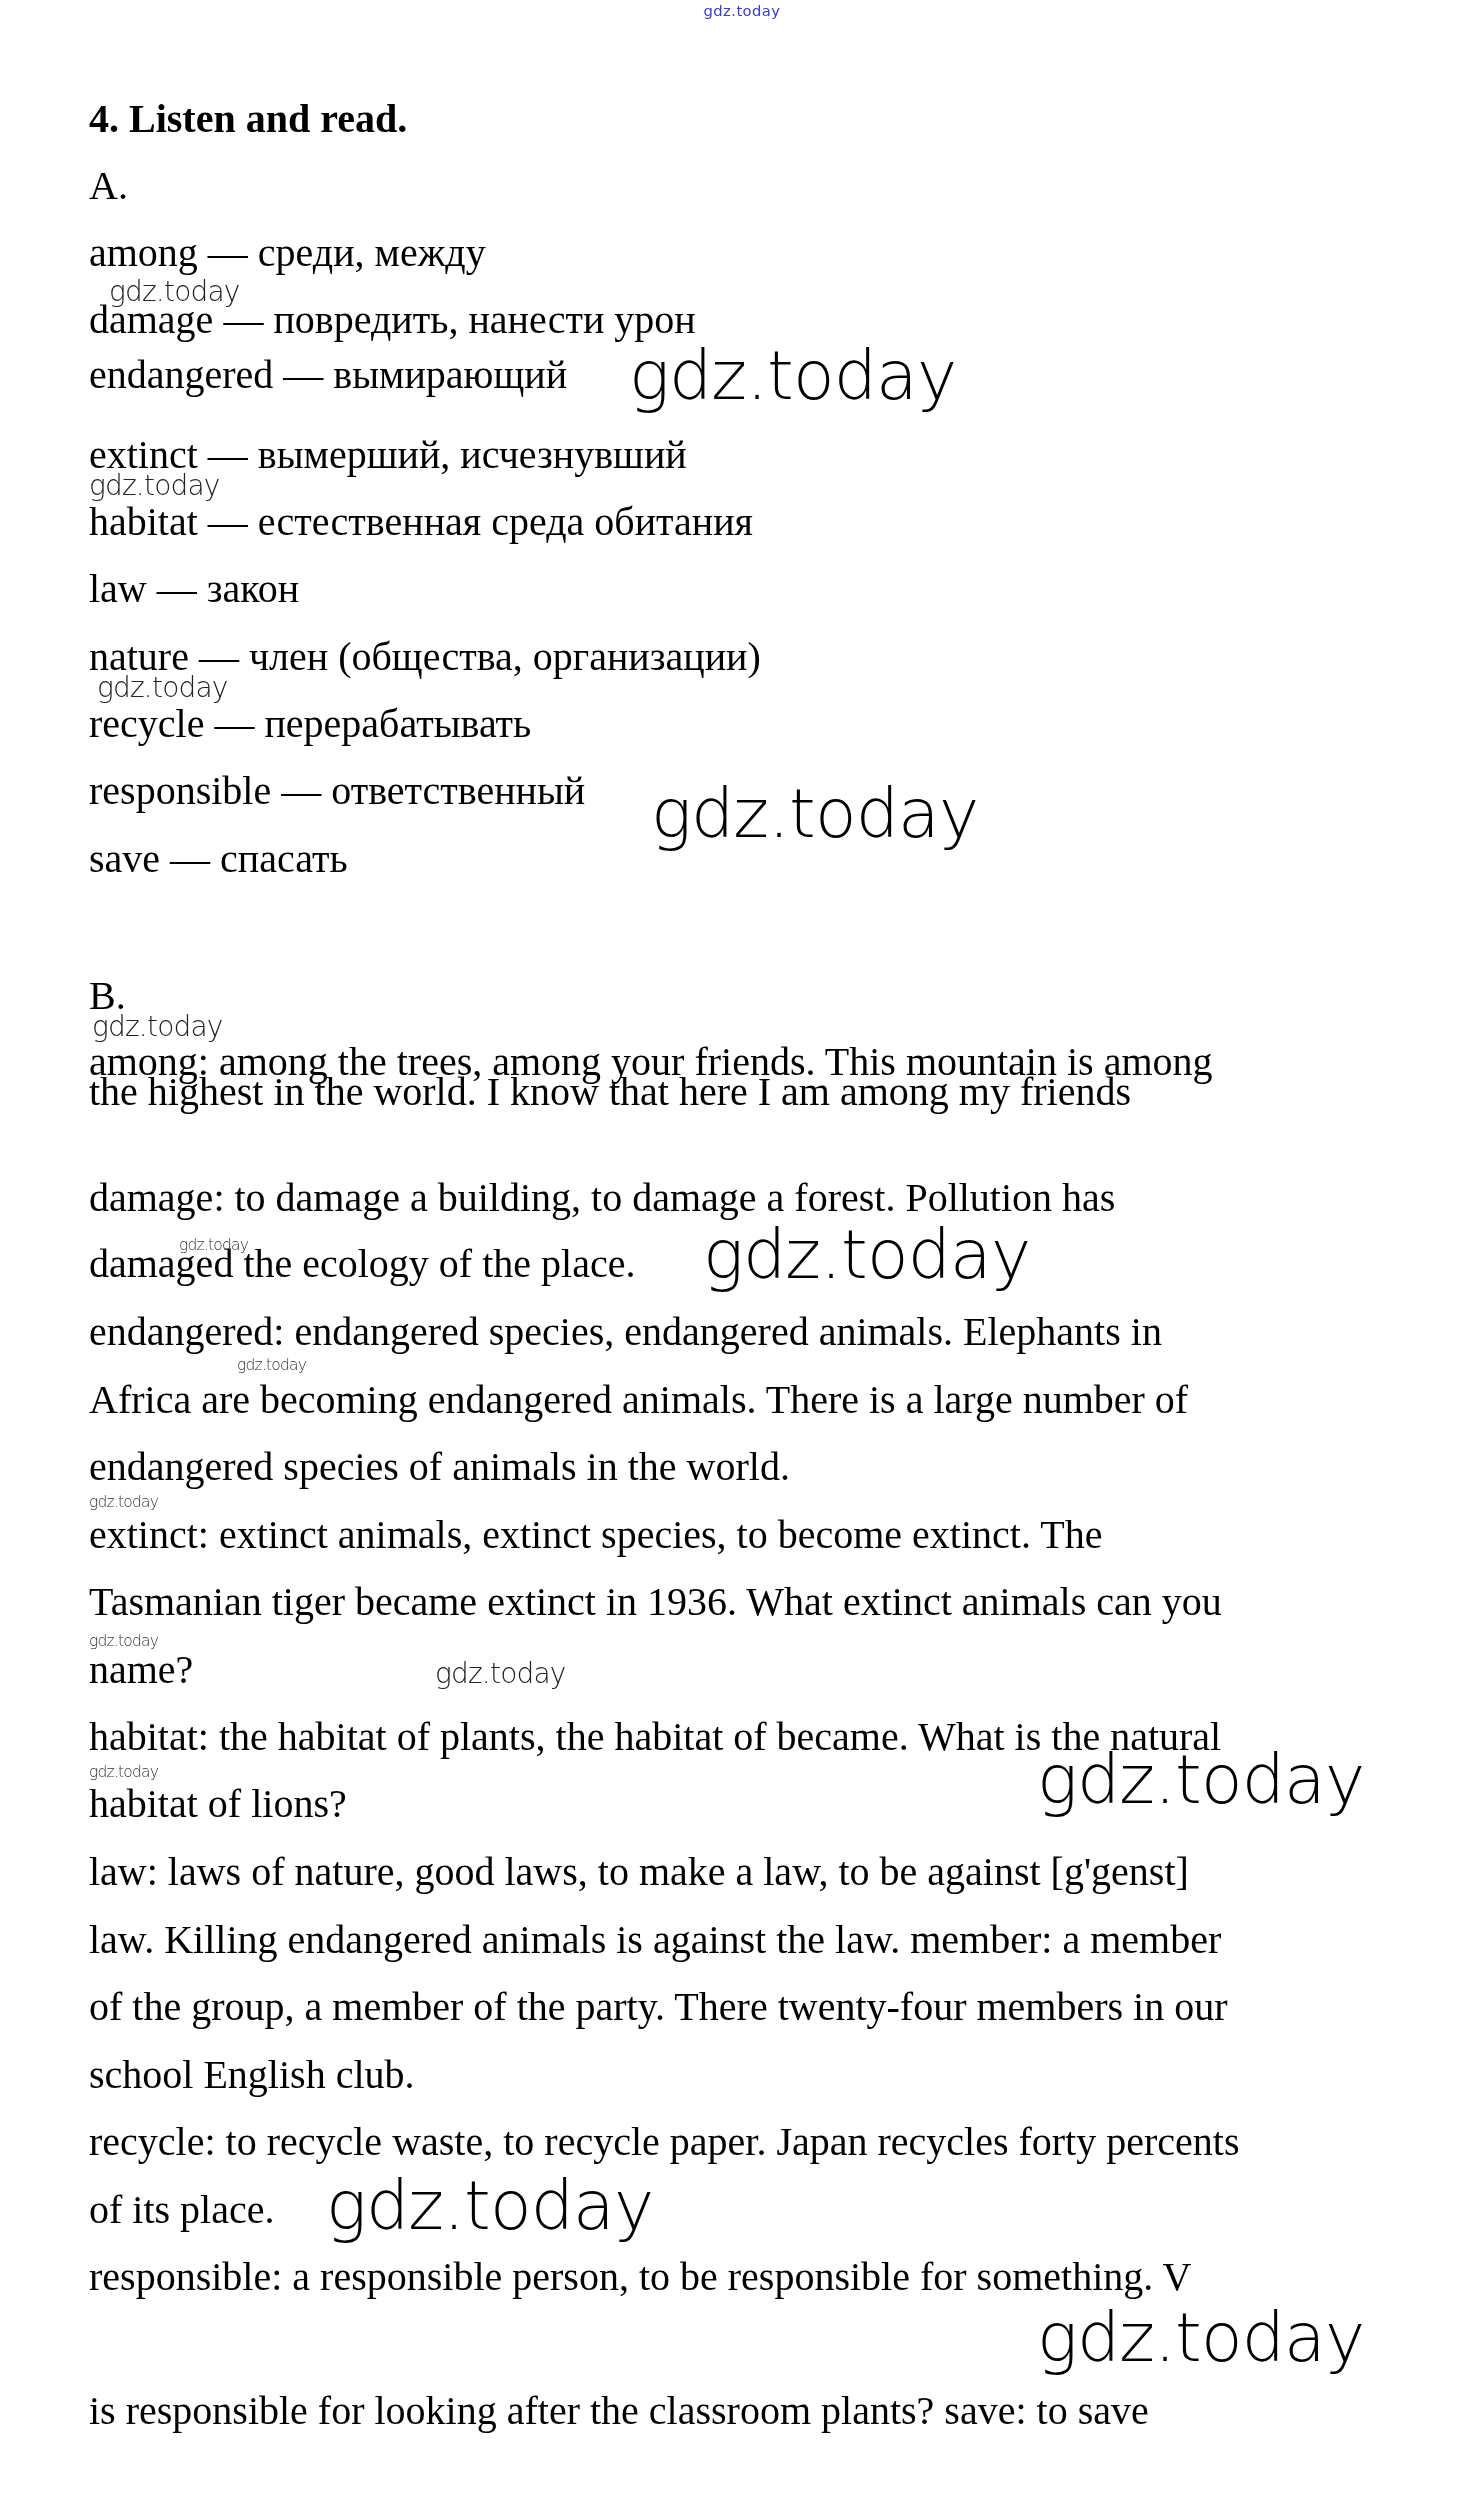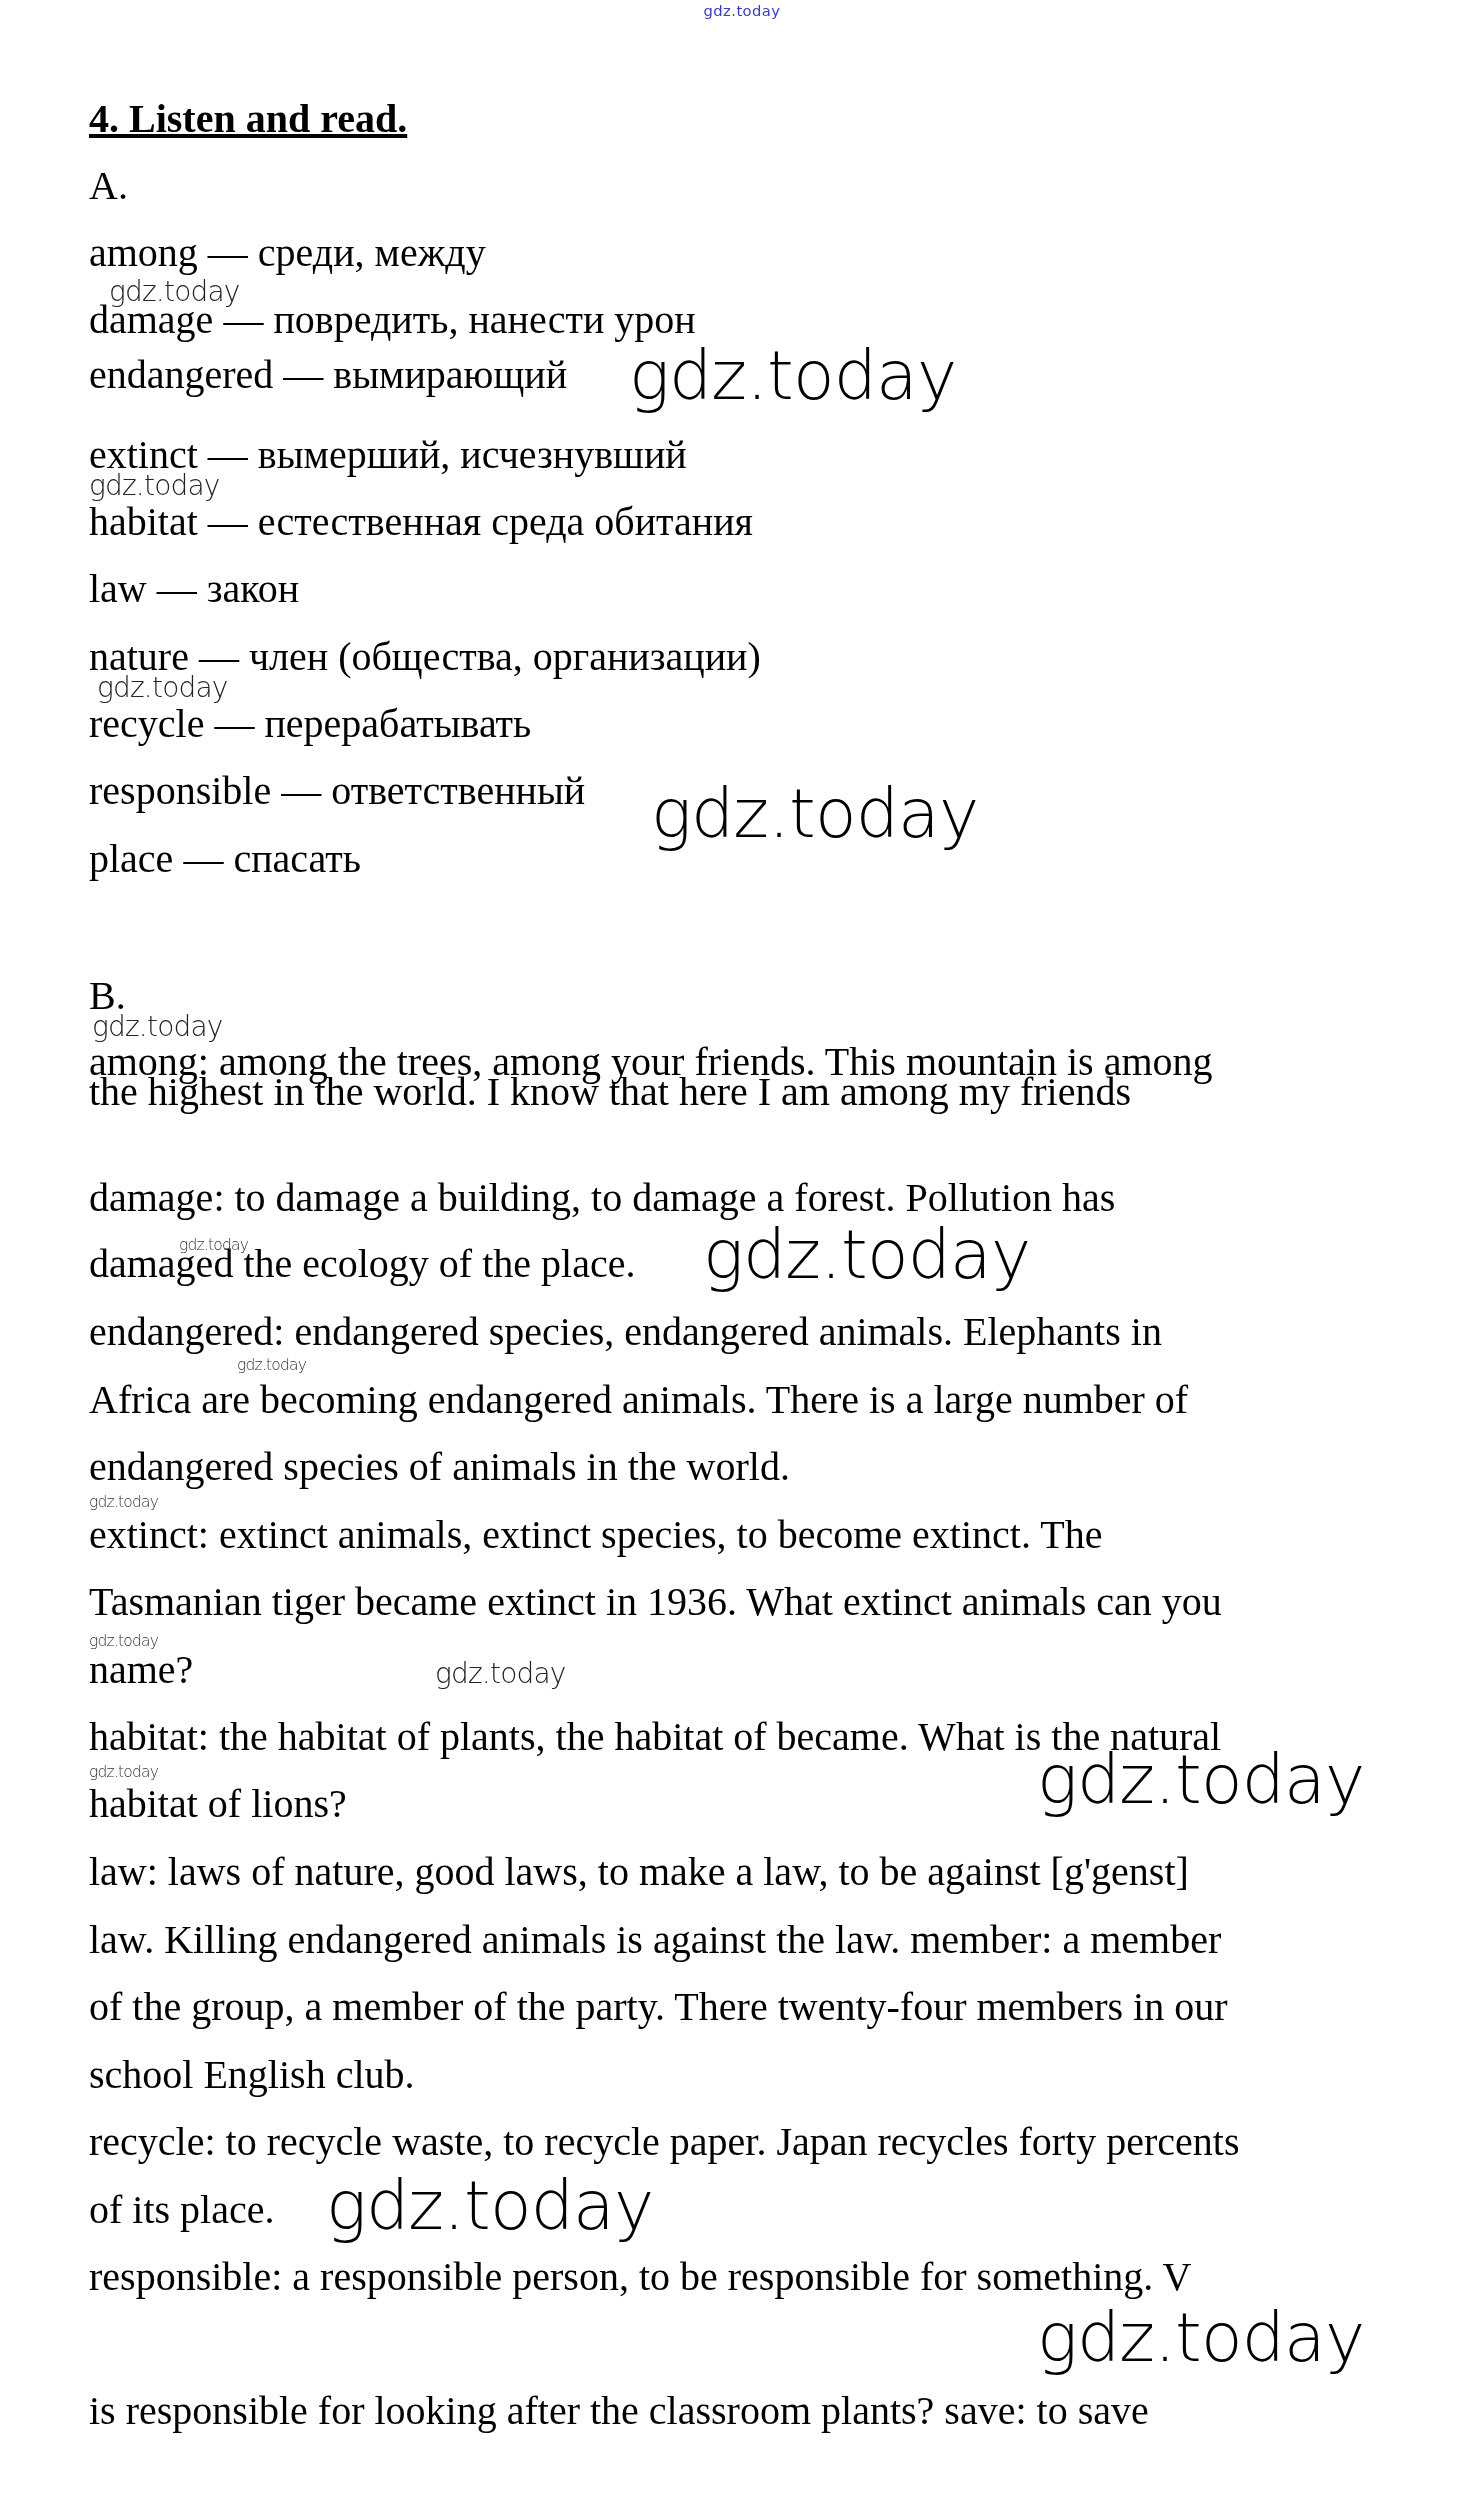--- a/index.html
+++ b/index.html
@@ -1,21 +1,21 @@
 <!DOCTYPE html>
 <html style="font-size:12.4px"><head>
 <meta charset="utf-8">
 <style>
   html, body { margin: 0; padding: 0; background: #ffffff; }
   body { width: 1484px; height: 2512px; position: relative; overflow: hidden;
          font-family: "Liberation Serif", "DejaVu Serif", serif; color: #000; }
   .top-wm { position: absolute; top: 1.6px; left: 0; width: 1484px; text-align: center;
             font-family: "DejaVu Sans", sans-serif; font-size: 14.8px; color: #3a3ae0; letter-spacing: 0.4px; }
   .line { position: absolute; left: 89px; font-size: 40px; line-height: 1; white-space: nowrap; }
-  .heading { font-weight: bold; text-decoration: underline; }
+  .heading { font-weight: bold; }
   .wm { position: absolute; font-family: "DejaVu Sans", sans-serif; color: #000; white-space: nowrap;
         font-weight: 200; letter-spacing: -0.8px; line-height: 1; }
   .wm.s { font-size: 28px; color: #222; }
   .wm.xs { font-size: 15.5px; color: #333; }
   .wm.l { font-size: 68px; }
 </style>
 </head>
 <body>
 
 <div class="top-wm">gdz.today</div>
@@ -25,21 +25,21 @@
 
 <div class="line" style="top:233px">among — среди, между</div>
 <div class="line" style="top:300px">damage — повредить, нанести урон</div>
 <div class="line" style="top:355px">endangered — вымирающий</div>
 <div class="line" style="top:435px">extinct — вымерший, исчезнувший</div>
 <div class="line" style="top:502px">habitat — естественная среда обитания</div>
 <div class="line" style="top:569px">law — закон</div>
 <div class="line" style="top:637px">nature — член (общества, организации)</div>
 <div class="line" style="top:704px">recycle — перерабатывать</div>
 <div class="line" style="top:771px">responsible — ответственный</div>
-<div class="line" style="top:839px">place — спасать</div>
+<div class="line" style="top:839px">save — спасать</div>
 
 <div class="line" style="top:976px">B.</div>
 
 <div class="line" style="top:1042px">among: among the trees, among your friends. This mountain is among</div>
 <div class="line" style="top:1072px">the highest in the world. I know that here I am among my friends</div>
 <div class="line" style="top:1178px">damage: to damage a building, to damage a forest. Pollution has</div>
 <div class="line" style="top:1244px">damaged the ecology of the place.</div>
 <div class="line" style="top:1312px">endangered: endangered species, endangered animals. Elephants in</div>
 <div class="line" style="top:1380px">Africa are becoming endangered animals. There is a large number of</div>
 <div class="line" style="top:1447px">endangered species of animals in the world.</div>

